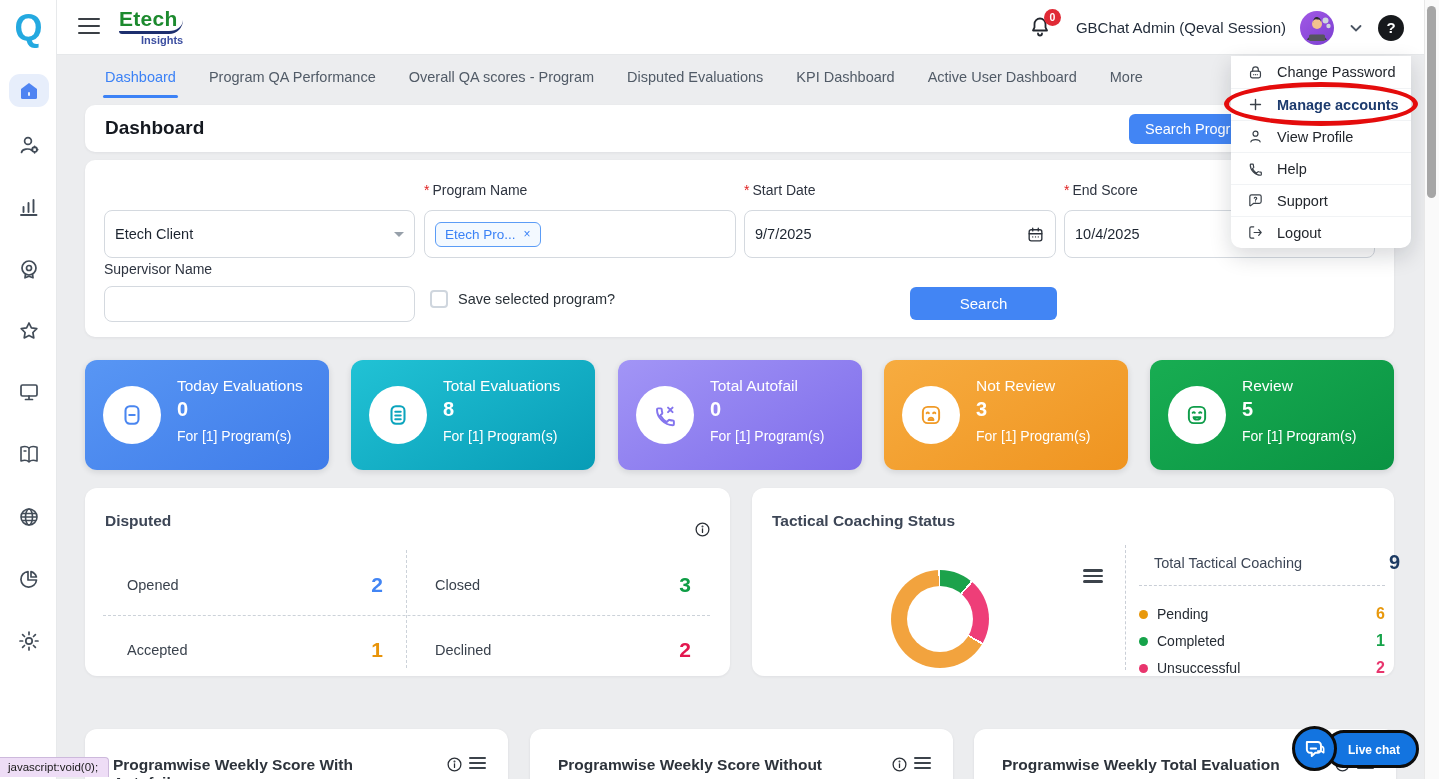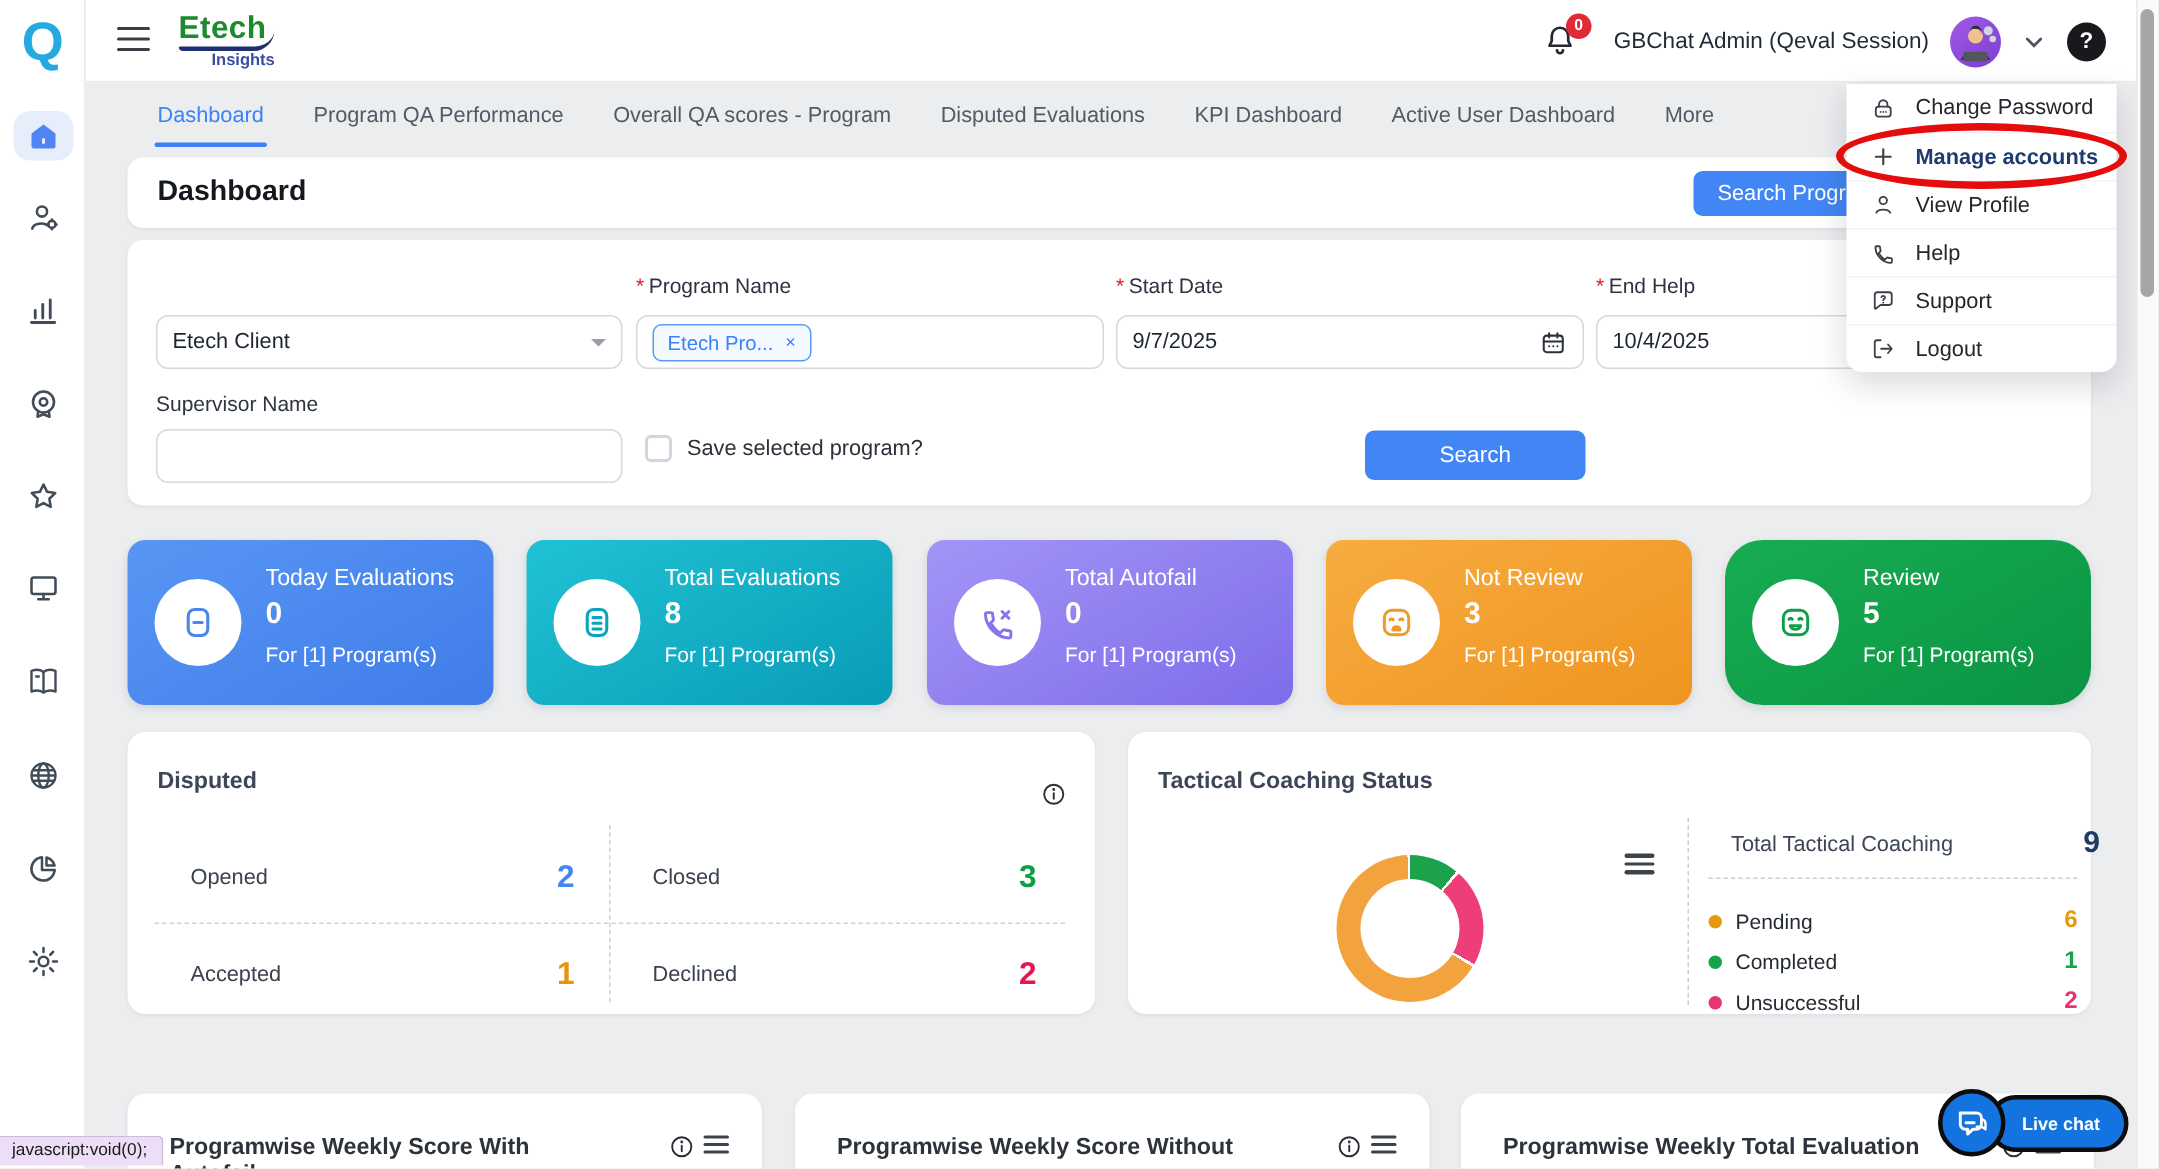--- a/index.html
+++ b/index.html
@@ -49,42 +49,42 @@
 
   
   .title-card { left:85px; top:105px; width:1309px; height:47px; }
   .page-title { position:absolute; left:20px; top:12px; font-size:19px; font-weight:700; color:#14181f; }
   .search-program-btn { position:absolute; left:1044px; top:9px; height:30px; padding:0 16px; background:#4285f4; border:none; border-radius:6px; color:#fff; font-size:14.5px; font-family:inherit; white-space:nowrap; overflow:hidden; width:170px; text-align:left; cursor:pointer; }
 
   
   .filter-card { left:85px; top:160px; width:1309px; height:177px; }
   .f-label { position:absolute; top:22px; font-size:14px; color:#2e3440; }
   .f-label .req { color:#e02020; margin-right:3px; }
-  .f-field { position:absolute; top:50px; height:36px; border:1px solid #d4d9df; border-radius:8px; background:#fff; display:flex; align-items:center; padding:0 10px; font-size:14.5px; color:#1d2530; }
+  .f-field { position:absolute; top:50px; height:48px; border:1px solid #d4d9df; border-radius:8px; background:#fff; display:flex; align-items:center; padding:0 10px; font-size:14.5px; color:#1d2530; }
   .c1 { left:19px;  width:311px; }
   .c2 { left:339px; width:312px; }
   .c3 { left:659px; width:312px; }
   .c4 { left:979px; width:311px; }
   .caret-down { margin-left:auto; width:0; height:0; border-left:5px solid transparent; border-right:5px solid transparent; border-top:5px solid #97a0aa; }
   .chip { display:flex; align-items:center; gap:8px; border:1px solid #5b9cf6; background:#f3f9ff; color:#3b82f6; border-radius:6px; padding:4px 9px; font-size:13.5px; }
   .chip .x { font-size:12px; cursor:pointer; }
   .cal-icon { margin-left:auto; color:#2b313a; }
   .sup-label { top:101px; }
   .sup-input { position:absolute; left:19px; top:126px; width:311px; height:36px; border:1px solid #d4d9df; border-radius:8px; font-size:14.5px; padding:0 10px; font-family:inherit; color:#1d2530; }
   .save-check { position:absolute; left:345px; top:130px; width:18px; height:18px; border:2px solid #cfd6de; border-radius:4px; background:#fff; cursor:pointer; }
   .save-label { position:absolute; left:373px; top:131px; font-size:14.5px; color:#2a3138; }
   .search-btn { position:absolute; left:825px; top:127px; width:147px; height:33px; background:#4285f4; color:#fff; border:none; border-radius:6px; font-size:15px; font-family:inherit; cursor:pointer; }
 
   
   .stat-card { position:absolute; top:360px; width:244px; height:110px; border-radius:12px; color:#fff; box-shadow:0 2px 6px rgba(20,24,34,.12); }
   .stat-1 { left:85px;   background:linear-gradient(150deg,#5896f4,#3f7ce9); }
   .stat-2 { left:351px;  background:linear-gradient(150deg,#21c2d5,#089cb6); }
   .stat-3 { left:618px;  background:linear-gradient(150deg,#a295f6,#7e6cea); }
   .stat-4 { left:884px;  background:linear-gradient(150deg,#f7ac40,#ef9420); }
-  .stat-5 { left:1150px; background:linear-gradient(150deg,#18ad52,#0a9343);border-radius:25px; }
+  .stat-5 { left:1150px; background:linear-gradient(150deg,#18ad52,#0a9343); }
   .stat-circle { position:absolute; left:18px; top:26px; width:58px; height:58px; border-radius:50%; background:#fff; display:flex; align-items:center; justify-content:center; }
   .stat-1 .stat-circle { color:#4a86f0; } .stat-2 .stat-circle { color:#0ba4bd; }
   .stat-3 .stat-circle { color:#8475ee; } .stat-4 .stat-circle { color:#f09a26; }
   .stat-5 .stat-circle { color:#0f9d4a; }
   .stat-title { position:absolute; left:92px; top:17px; font-size:15.5px; font-weight:400; }
   .stat-value { position:absolute; left:92px; top:38px; font-size:20px; font-weight:700; }
   .stat-sub   { position:absolute; left:92px; top:68px; font-size:14px; }
 
   
   .disputed-card { left:85px; top:488px; width:645px; height:188px; border-radius:12px; }
@@ -292,21 +292,21 @@
 </div>
 
 <div class="card title-card">
   <div class="page-title">Dashboard</div>
   <button class="search-program-btn">Search Program</button>
 </div>
 
 <div class="card filter-card">
   <div class="f-label c2"><span class="req">*</span><span>Program Name</span></div>
   <div class="f-label c3"><span class="req">*</span><span>Start Date</span></div>
-  <div class="f-label c4"><span class="req">*</span><span>End Help</span></div>
+  <div class="f-label c4"><span class="req">*</span><span>End Score</span></div>
 
   <div class="f-field c1">
     <span>Etech Client</span>
     <span class="caret-down"></span>
   </div>
   <div class="f-field c2">
     <span class="chip">
       <span>Etech Pro...</span>
       <span class="x">×</span>
     </span>

